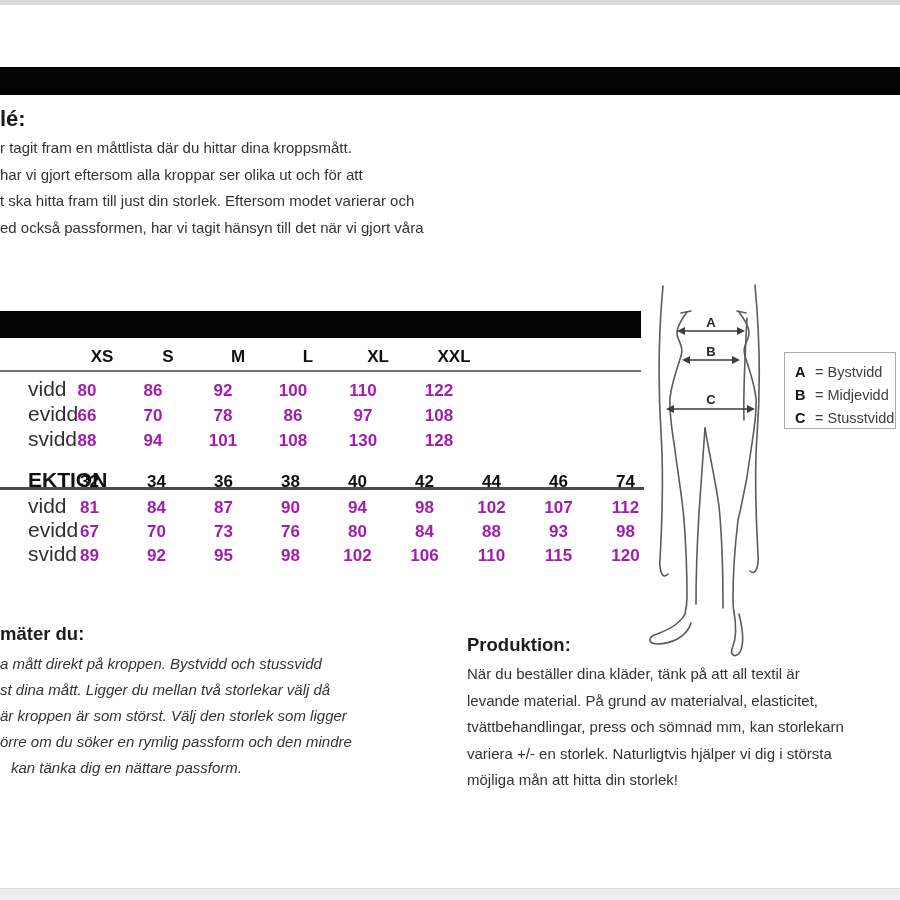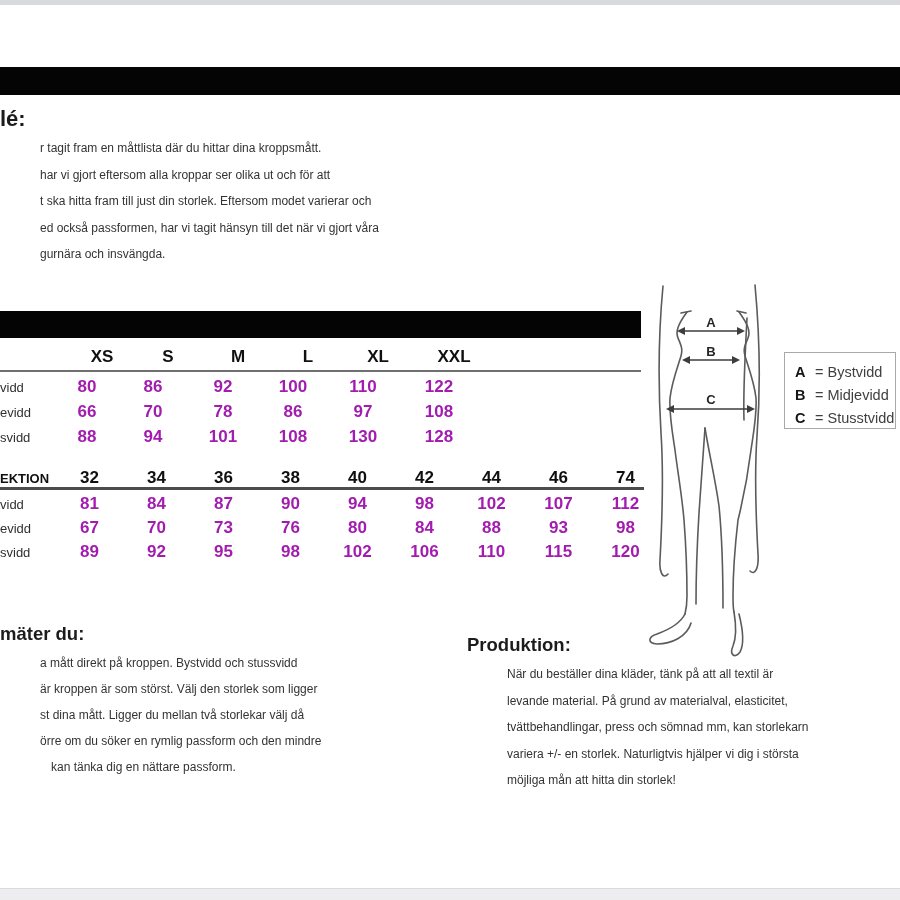--- a/index.html
+++ b/index.html
@@ -10,27 +10,27 @@
     color:#2e2e2e;
   }
   .abs{position:absolute;}
   .strip-top{left:0;top:0;width:900px;height:5px;background:#d9dade;}
   .strip-bottom{left:0;top:888px;width:900px;height:12px;background:#ededf0;border-top:1px solid #d9dade;}
   .bar{background:#040404;}
   .bar-header{left:0;top:67px;width:900px;height:28px;}
   .bar-table{left:0;top:311px;width:641px;height:27px;}
 
   .h-cut{font-weight:bold;font-size:22px;color:#1c1c1c;line-height:22px;}
-  .para{font-size:12px;line-height:26.6px;color:#333;white-space:nowrap;padding-left:40px;}
+  .para{font-size:15px;line-height:26.6px;color:#333;white-space:nowrap;}
 
   .trow{position:absolute;left:0;display:grid;align-items:baseline;}
   .t1{grid-template-columns:56px 62px 70px 70px 70px 70px 82px;width:480px;}
   .t2{grid-template-columns:56px repeat(9,67px);width:659px;}
   .trow .c{text-align:center;font-size:17px;color:#a21caf;font-weight:bold;}
-  .trow .lab{text-align:left;font-size:13px;color:#303030;}
+  .trow .lab{text-align:left;font-size:21px;color:#303030;padding-left:28px;}
   .trow .th{font-weight:bold;color:#101010;}
   .rule{position:absolute;left:0;}
   .rule1{top:370px;width:641px;height:2px;background:#6f6f6f;}
   .rule2{top:487px;width:644px;height:3px;background:#4c4c4c;}
 
   .legend{
     left:784px;top:352px;width:112px;height:77px;
     border:1px solid #a9a9ad;background:#fff;
     box-sizing:border-box;padding:7px 0 0 10px;
   }
@@ -46,21 +46,20 @@
 <div class="abs strip-top"></div>
 
 <div class="abs bar bar-header"></div>
 
 <div class="abs h-cut" style="left:0;top:108px;">lé:</div>
 <div class="abs" style="left:0;top:135px;">
   <div class="para">r tagit fram en måttlista där du hittar dina kroppsmått.</div>
   <div class="para">har vi gjort eftersom alla kroppar ser olika ut och för att</div>
   <div class="para">t ska hitta fram till just din storlek. Eftersom modet varierar och</div>
   <div class="para">ed också passformen, har vi tagit hänsyn till det när vi gjort våra</div>
-  <div class="para">gurnära och insvängda.</div>
 </div>
 
 <div class="abs bar bar-table"></div>
 
 <div class="trow t1" style="top:347px;margin-left:15px;">
   <span class="lab"></span>
   <span class="c th">XS</span>
   <span class="c th">S</span>
   <span class="c th">M</span>
   <span class="c th">L</span>
@@ -196,24 +195,24 @@
     <span class="key">B</span>
     <span>= Midjevidd</span>
   </div>
   <div class="row">
     <span class="key">C</span>
     <span>= Stusstvidd</span>
   </div>
 </div>
 
 <div class="abs h-cut" style="left:0;top:623px;font-size:18.5px;">mäter du:</div>
-<div class="abs" style="left:0;top:651px;">
+<div class="abs" style="left:0;top:651px;font-style:italic;">
   <div class="para" style="line-height:25.9px;">a mått direkt på kroppen. Bystvidd och stussvidd</div>
+  <div class="para" style="line-height:25.9px;">st dina mått. Ligger du mellan två storlekar välj då</div>
   <div class="para" style="line-height:25.9px;">är kroppen är som störst. Välj den storlek som ligger</div>
-  <div class="para" style="line-height:25.9px;">st dina mått. Ligger du mellan två storlekar välj då</div>
   <div class="para" style="line-height:25.9px;">örre om du söker en rymlig passform och den mindre</div>
   <div class="para" style="line-height:25.9px;margin-left:11px;">kan tänka dig en nättare passform.</div>
 </div>
 
 <div class="abs h-cut" style="left:467px;top:634px;font-size:18.5px;">Produktion:</div>
 <div class="abs" style="left:467px;top:661px;">
   <div class="para">När du beställer dina kläder, tänk på att all textil är</div>
   <div class="para">levande material. På grund av materialval, elasticitet,</div>
   <div class="para">tvättbehandlingar, press och sömnad mm, kan storlekarn</div>
   <div class="para">variera +/- en storlek. Naturligtvis hjälper vi dig i största</div>

